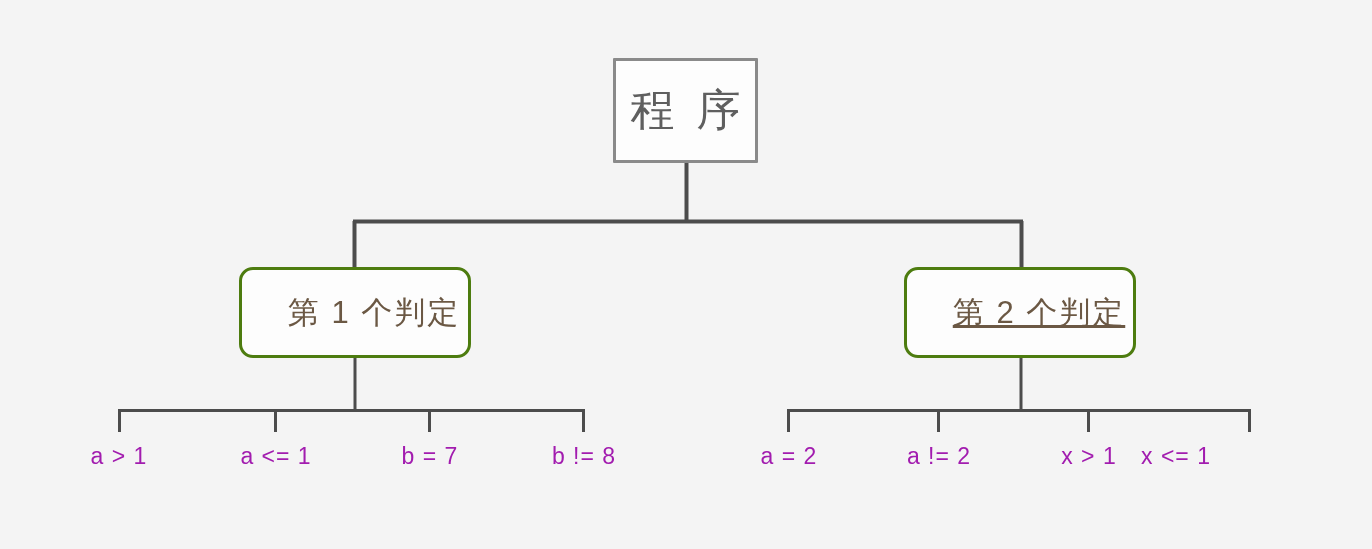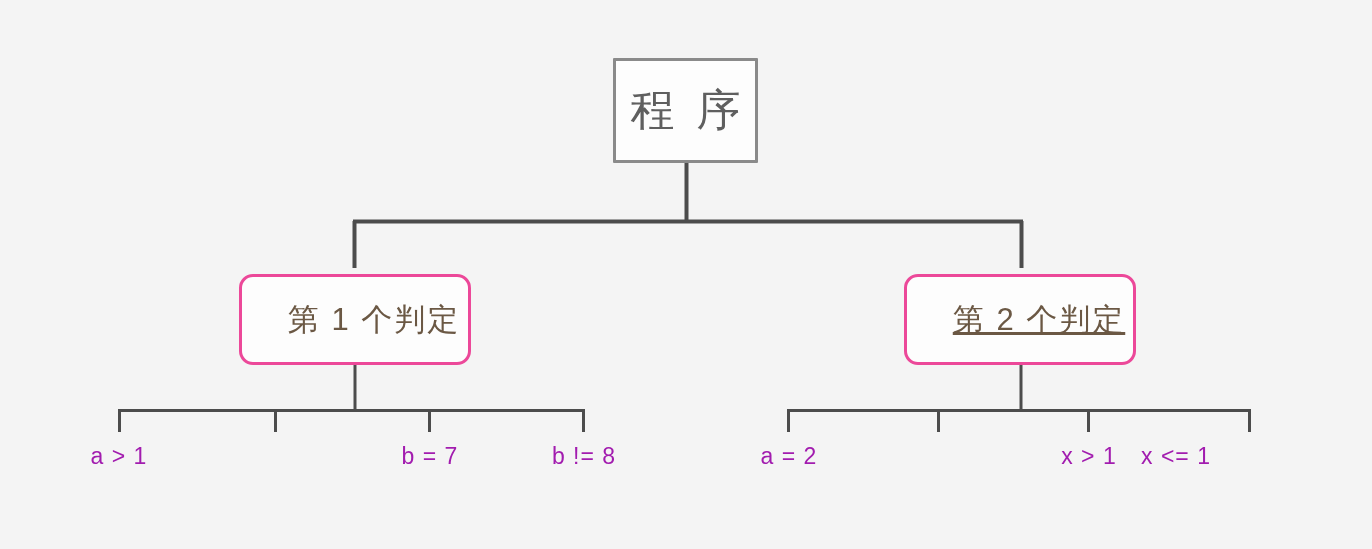--- a/index.html
+++ b/index.html
@@ -41,24 +41,24 @@
     width: 145px;
     height: 105px;
     border: 3px solid #8a8a8a;
     border-radius: 1px;
     color: #5f5f5f;
     font-size: 44px;
     letter-spacing: 5px;
     text-indent: 5px;
   }
   .node-decision {
-    top: 274px;
+    top: 267px;
     width: 232px;
     height: 91px;
-    border: 3px solid #ec4899;
+    border: 3px solid #4d7c0f;
     border-radius: 14px;
     color: #6b5844;
     font-size: 31px;
     letter-spacing: 2px;
     text-indent: 2px;
     padding-left: 36px;
   }
   .node-decision-1 { left: 239px; }
   .node-decision-2 { left: 904px; text-decoration: underline; }
   .leaf-label {
@@ -102,20 +102,22 @@
     <path d="M 1249.5 410 L 1249.5 432" stroke="#4c4c4c" stroke-width="3" fill="none"></path>
   </svg>
 
   <div class="node node-root">程 序</div>
 
   <div class="node node-decision node-decision-1">第 1 个判定</div>
 
   <div class="node node-decision node-decision-2">第 2 个判定</div>
 
   <div class="leaf-label" style="left:119px">a &gt; 1</div>
+  <div class="leaf-label" style="left:276px">a &lt;= 1</div>
   <div class="leaf-label" style="left:430px">b = 7</div>
   <div class="leaf-label" style="left:584px">b != 8</div>
 
   <div class="leaf-label" style="left:789px">a = 2</div>
+  <div class="leaf-label" style="left:939px">a != 2</div>
   <div class="leaf-label" style="left:1089px">x &gt; 1</div>
   <div class="leaf-label" style="left:1176px">x &lt;= 1</div>
 
 </div>
 
 </body></html>

